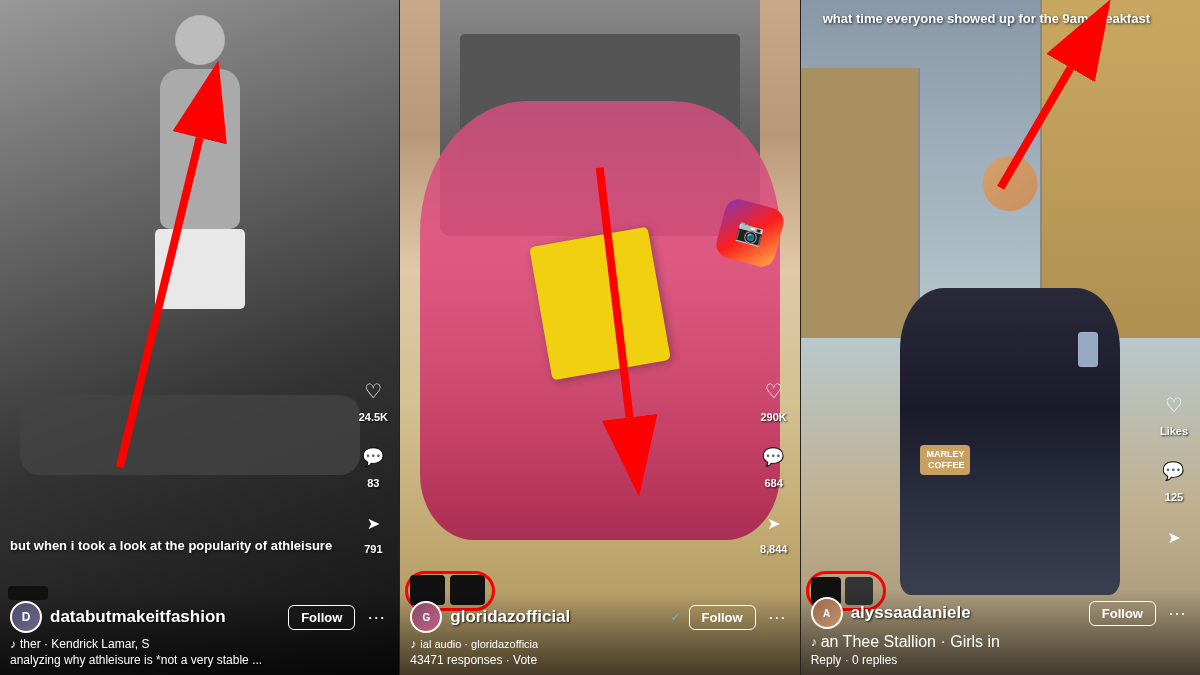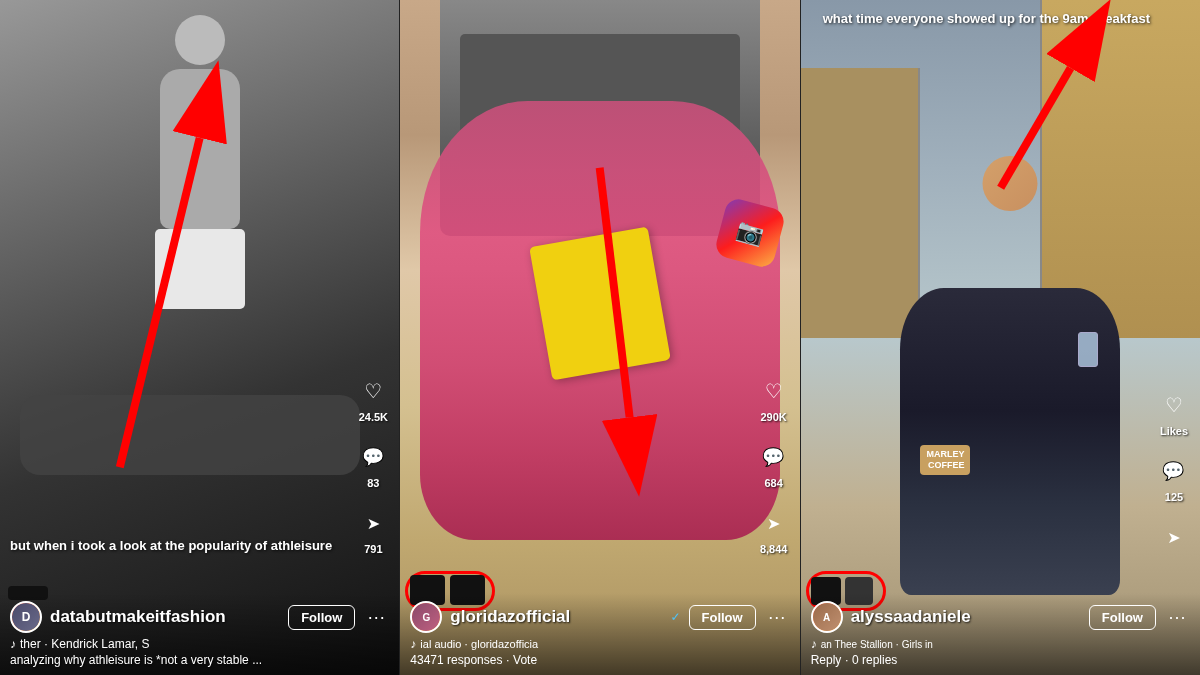--- a/index.html
+++ b/index.html
@@ -440,18 +440,18 @@
           <div style="width:100%;height:100%;background:linear-gradient(135deg,#9a6a4a,#c09070);border-radius:50%;display:flex;align-items:center;justify-content:center;">
             <span style="color:#fff;font-size:10px;font-weight:700;">A</span>
           </div>
         </div>
         <span class="username">alyssaadaniele</span>
         <button class="follow-btn">Follow</button>
         <span class="more-dots">···</span>
       </div>
       <div class="sound-row">
         <span class="music-note">♪</span>
-        <span style="color:#fff;font-size:10px;">an Thee Stallion · Girls in</span>
+        <span style="color:#fff;font-size:16px;">an Thee Stallion · Girls in</span>
       </div>
       <div class="response-text">Reply · 0 replies</div>
     </div>
   </div>
 </div>
 
 </body></html>

